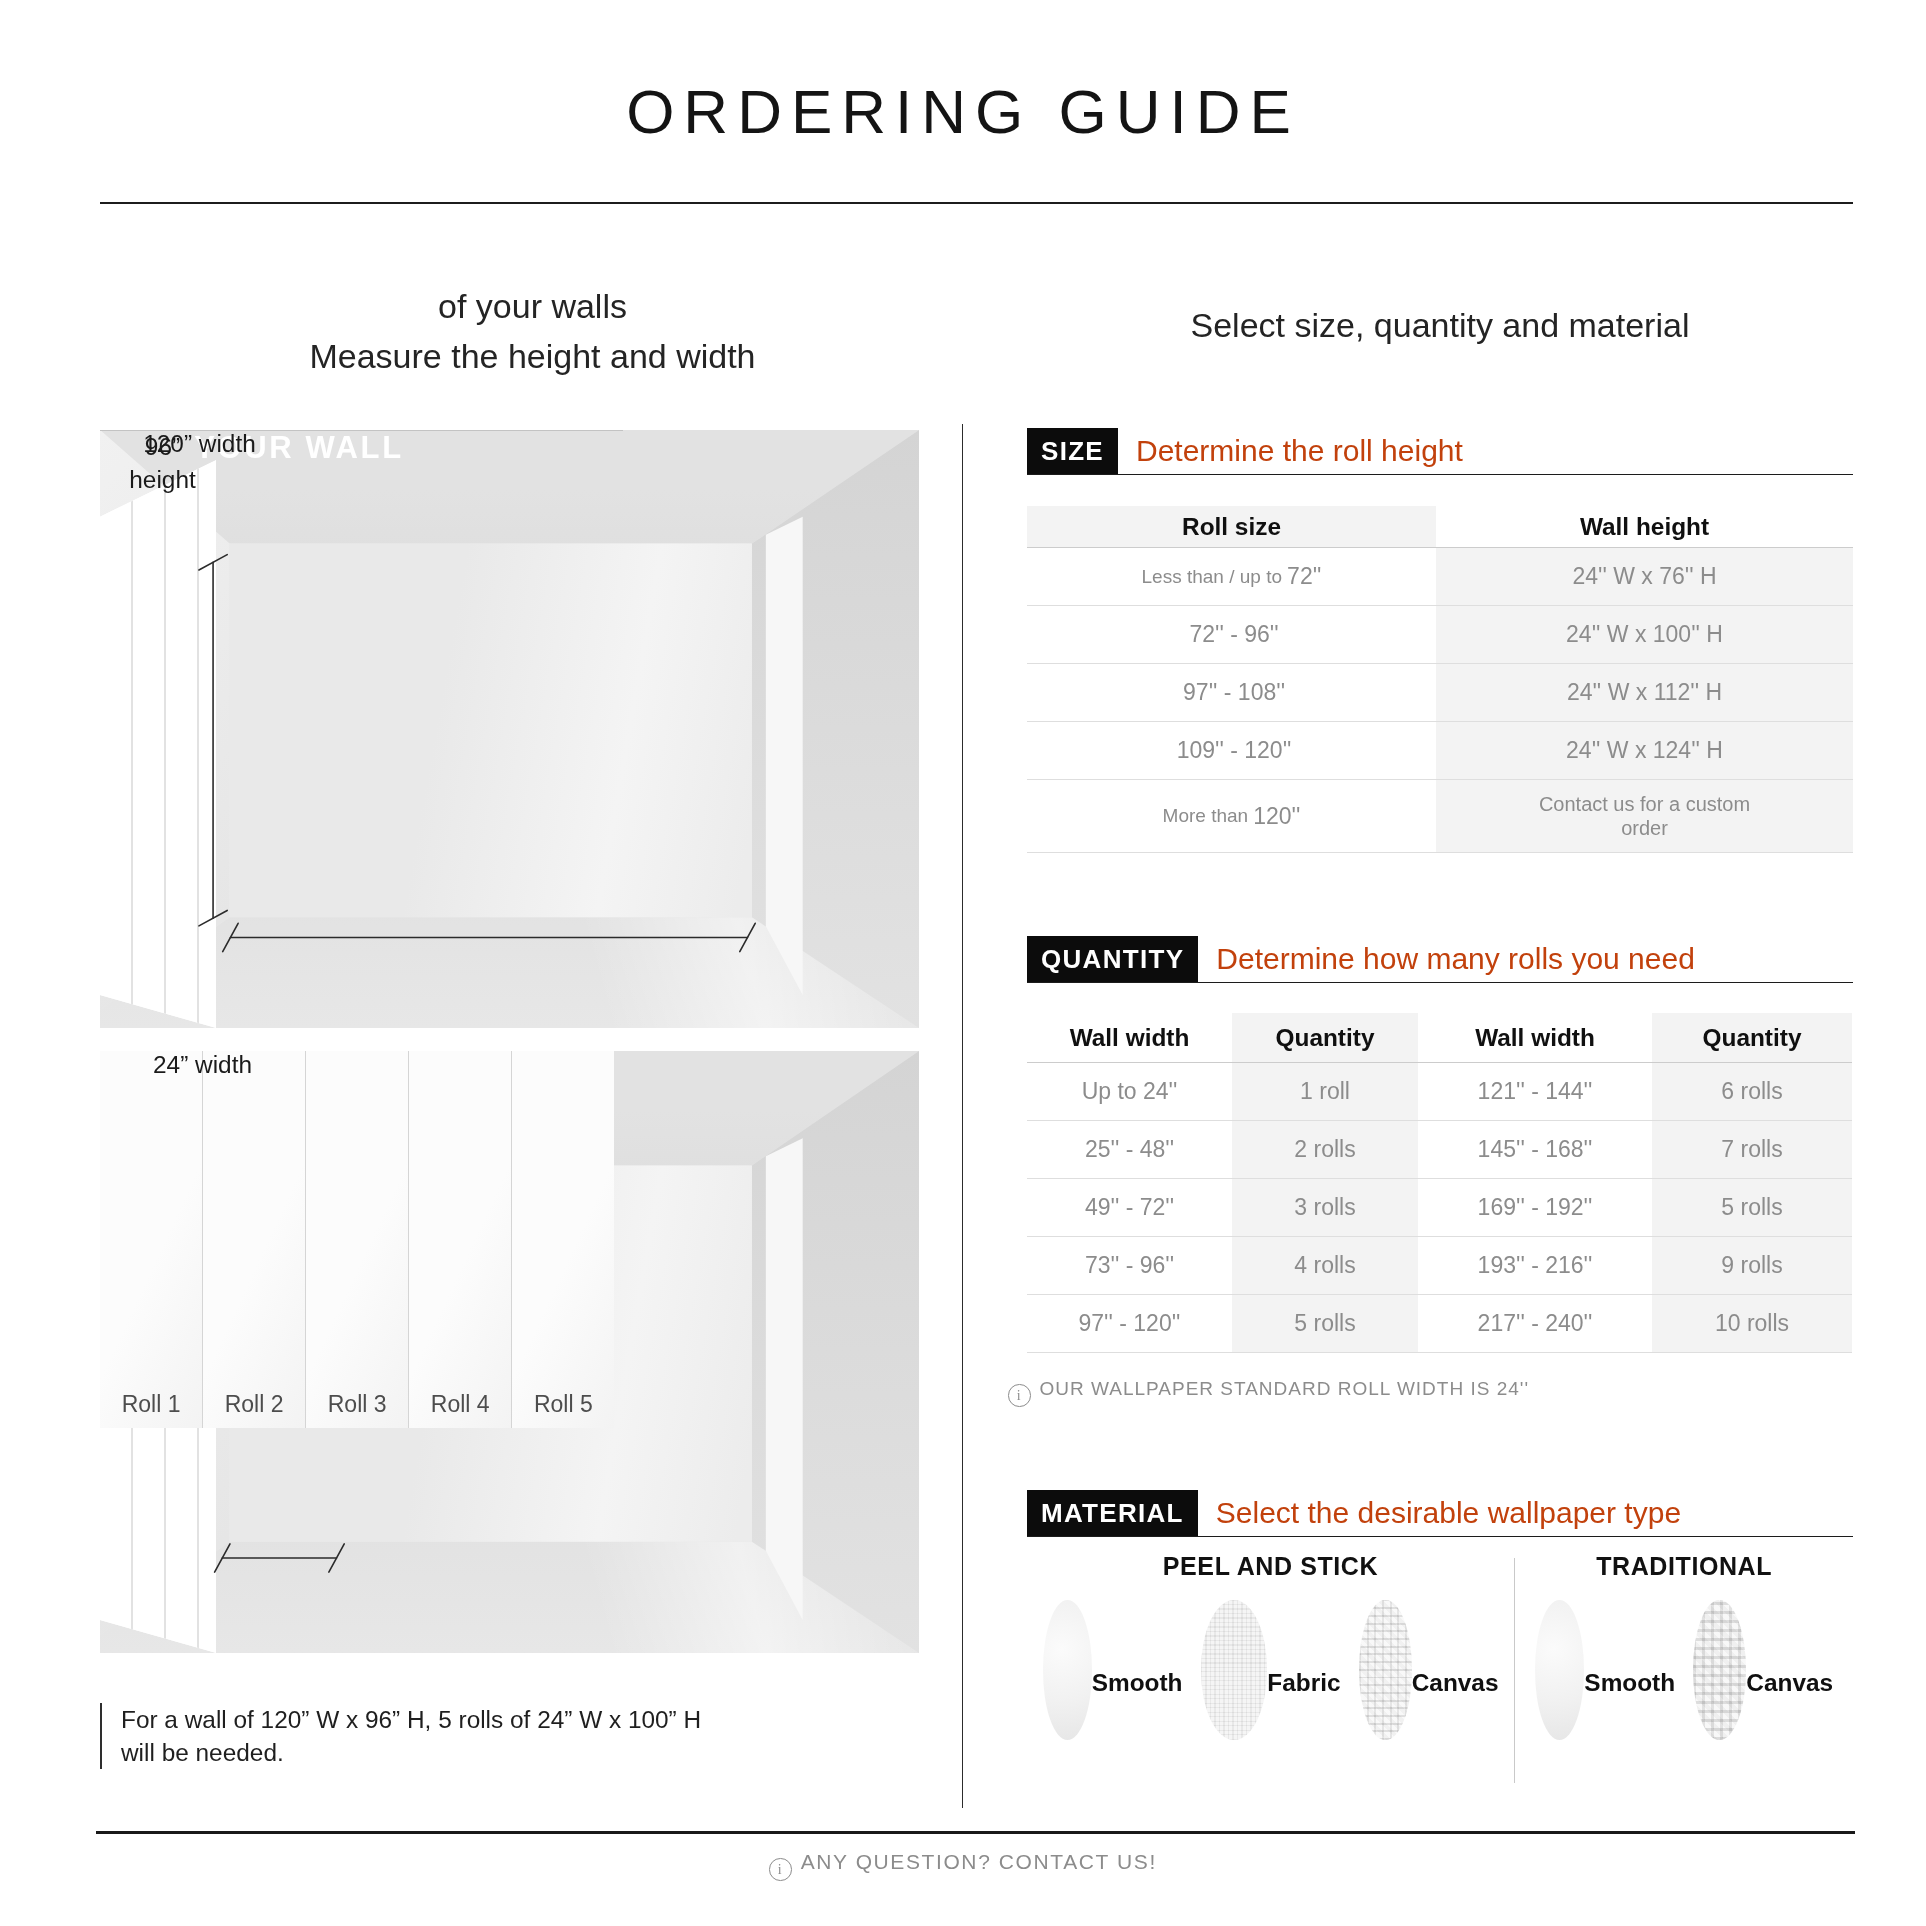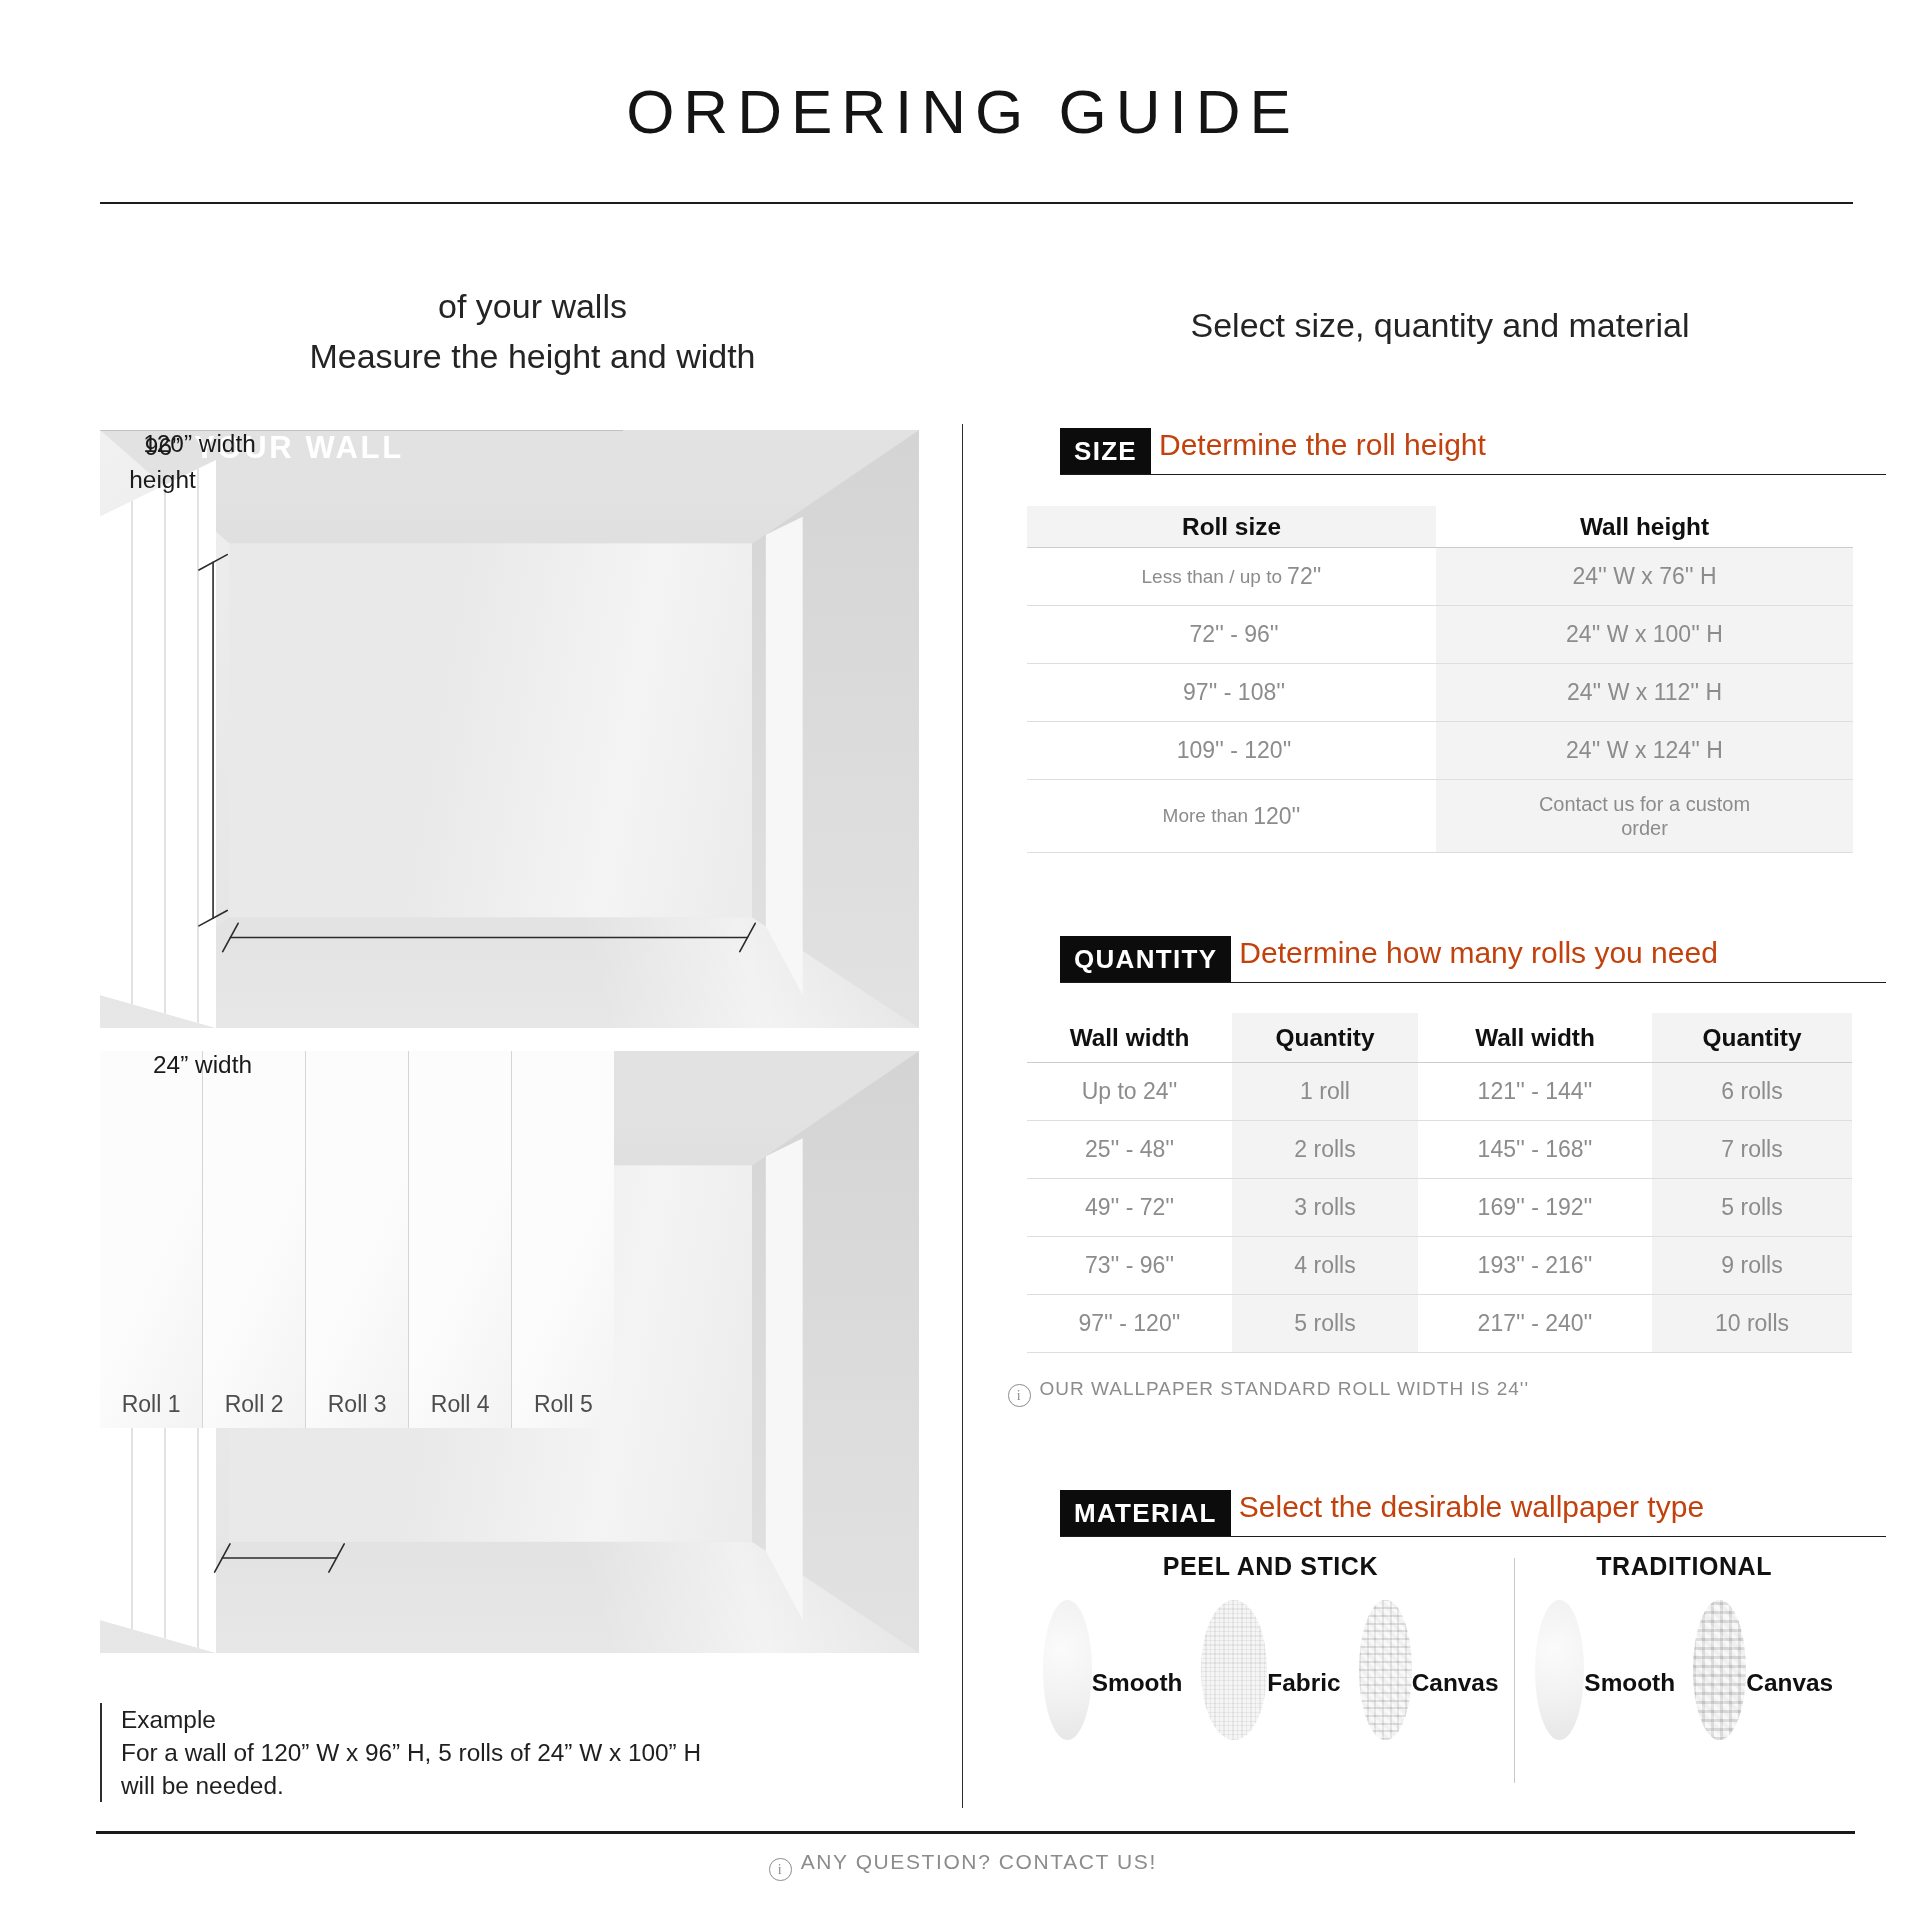--- a/index.html
+++ b/index.html
@@ -52,22 +52,22 @@
          display:flex;align-items:flex-end;justify-content:center;padding-bottom:10.3px;box-sizing:border-box;}
   .panel:last-child{border-right:none;}
   .panel span{font-size:23px;color:#4d4d4d;}
   .w-label2{left:77px;top:520px;width:205px;font-size:24.4px;color:#1a1a1a;}
 
   
   .example{left:100px;top:1703px;width:796px;border-left:2.6px solid #2e2e2e;
            padding-left:19px;font-size:24.4px;line-height:33px;color:#1f1f1f;}
 
   
-  .section-head{display:flex;gap:8px;border-bottom:1.9px solid #1c1c1c;
-                width:826px;left:1027px;box-sizing:border-box;margin-left:33px;}
+  .section-head{display:flex;align-items:center;gap:18px;border-bottom:1.9px solid #1c1c1c;
+                width:826px;left:1027px;box-sizing:border-box;}
   .badge{background:#0c0c0c;color:#ffffff;font-weight:700;font-size:26px;letter-spacing:1.3px;
          padding:8.3px 14px 7px;white-space:nowrap;}
   .subtitle{font-size:30px;color:#c2410c;font-weight:500;white-space:nowrap;}
   #size-head{top:428px;}
   #qty-head{top:936px;}
   #mat-head{top:1490px;}
 
   .size-table{left:1027px;top:506px;width:826px;display:grid;grid-template-columns:409px 417px;}
   .qty-table{left:1027px;top:1013px;width:826px;display:grid;grid-template-columns:205px 186px 234px 200px;}
   .cell{display:flex;align-items:center;justify-content:center;text-align:center;
@@ -181,21 +181,20 @@
   </div>
   <svg class="dim-svg" viewBox="0 0 1275 938">
     <line x1="190" y1="790" x2="368" y2="790"></line>
     <line x1="178" y1="812" x2="202" y2="768"></line>
     <line x1="356" y1="812" x2="380" y2="768"></line>
   </svg>
   <div class="room-label w-label2">24” width</div>
 </div>
 
 <div class="abs example">
-  <div>Example</div>
   <div>For a wall of 120” W x 96” H, 5 rolls of 24” W x 100” H</div>
   <div>will be needed.</div>
 </div>
 
 <div class="abs section-head" id="size-head">
   <span class="badge">SIZE</span>
   <span class="subtitle">Determine the roll height</span>
 </div>
 <div class="abs size-table">
   <div class="cell hcell gray">Roll size</div>

